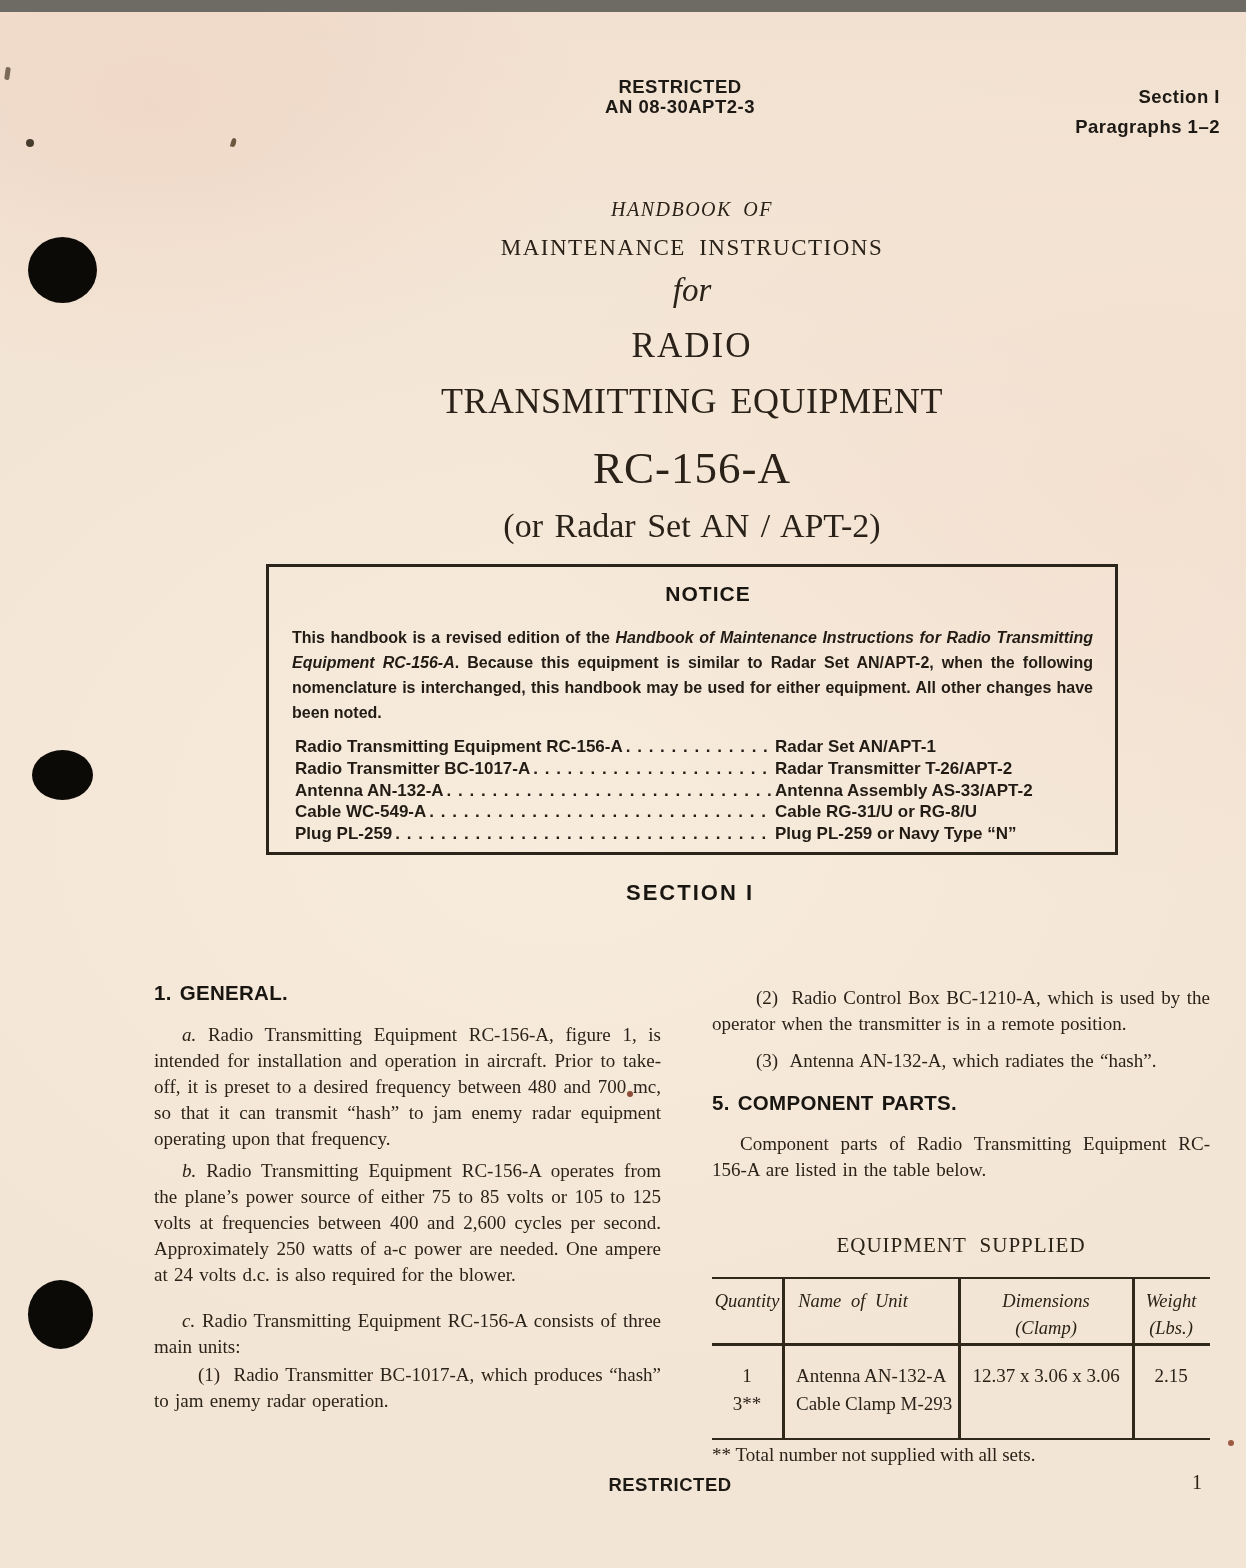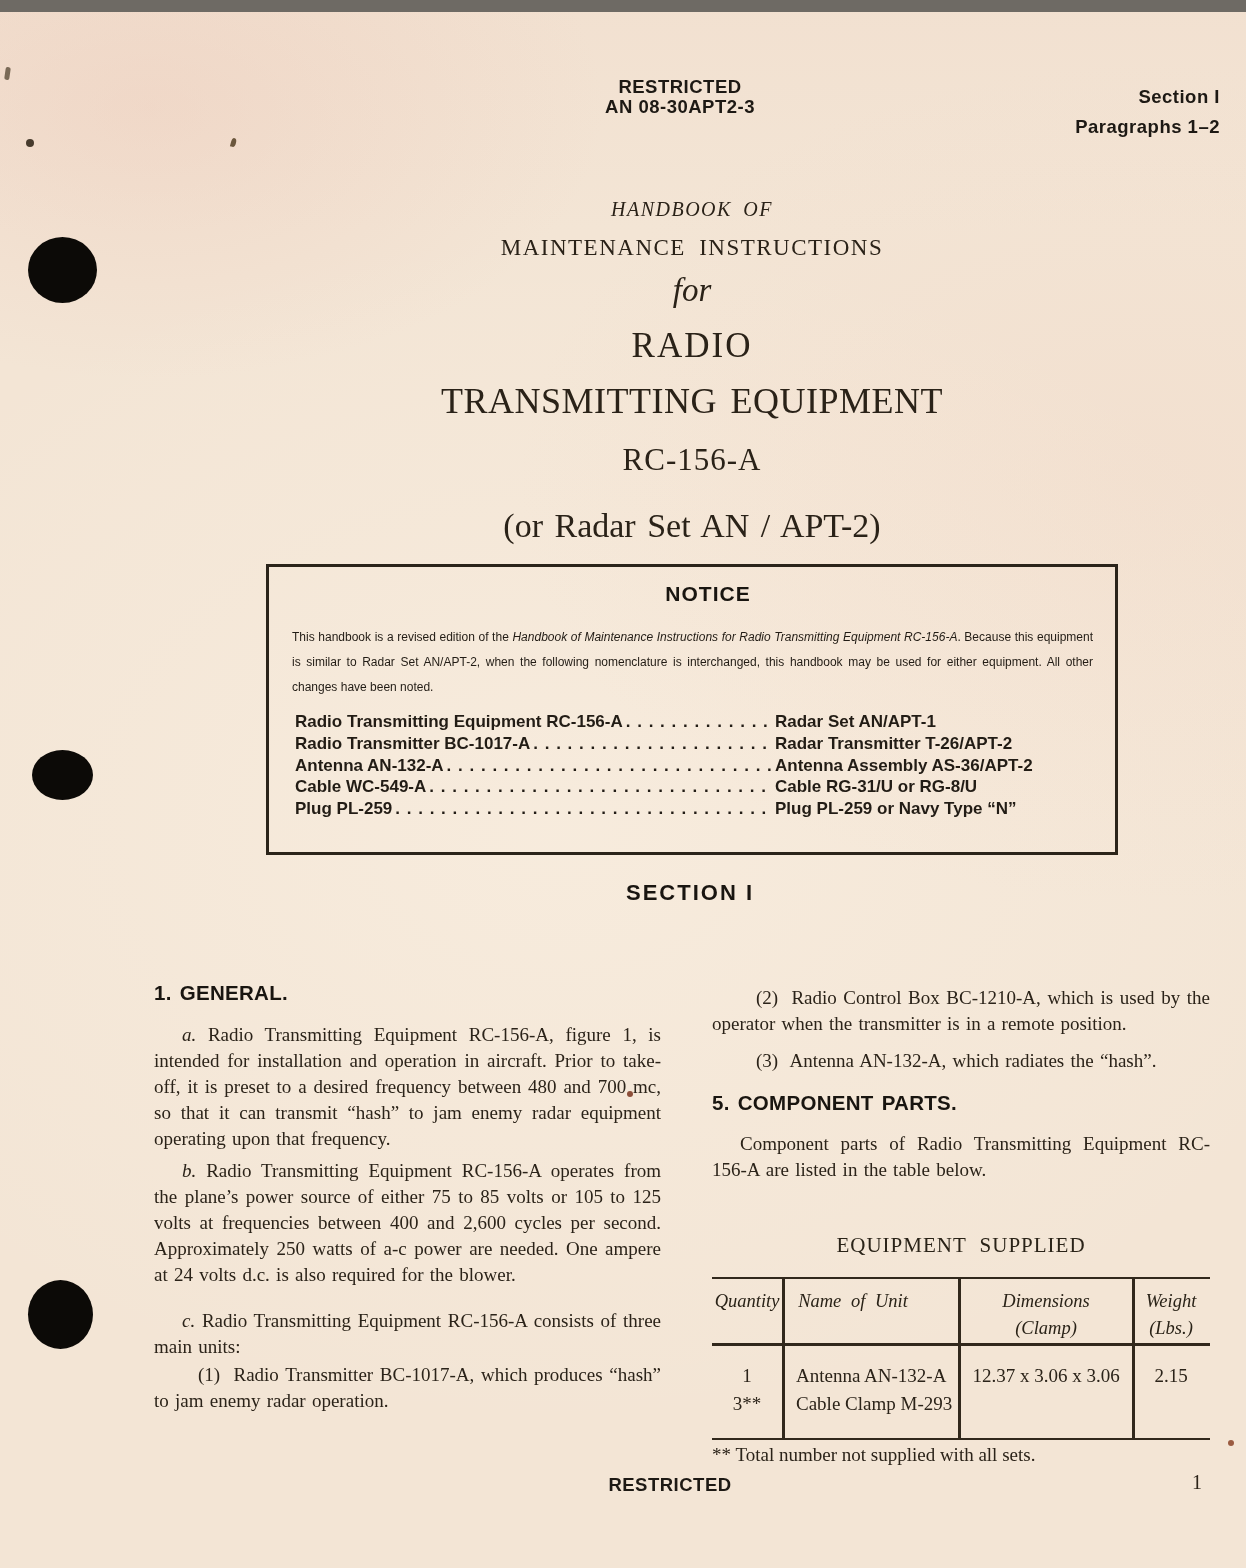--- a/index.html
+++ b/index.html
@@ -37,29 +37,29 @@
            font-weight:bold; font-size:18.5px; line-height:30px; letter-spacing:0.5px; color:#1d1914; }
 
   
   .title-blk { position:absolute; left:392px; top:0; width:600px; color:#2a2218; }
   .title-blk > div { position:absolute; width:100%; text-align:center; white-space:nowrap; }
   .t1 { top:186px; font-style:italic; font-size:20px; letter-spacing:1.5px; word-spacing:5px; }
   .t2 { top:223px; font-size:23px; letter-spacing:1.5px; word-spacing:6px; }
   .t3 { top:260px; font-style:italic; font-size:33px; }
   .t4 { top:314px; font-size:35px; letter-spacing:2px; }
   .t5 { top:368px; font-size:36px; letter-spacing:0.5px; word-spacing:4px; }
-  .t6 { top:430px; font-size:31px; letter-spacing:1px; }
+  .t6 { top:430px; font-size:45px; letter-spacing:1px; }
   .t7 { top:495px; font-size:34px; word-spacing:3px; }
 
   
   .notice { position:absolute; left:266px; top:552px; width:852px; height:291px;
             border:3px solid #2b241a; color:#221c15; }
   .n-title { margin-top:15px; text-align:center; font-weight:bold; font-size:21px; letter-spacing:1px; color:#191510;padding-left:32px; }
   .n-body { margin:19px 22px 0 23px; text-align:justify;
-            font-weight:normal; font-size:12px; line-height:25px; }
+            font-weight:bold; font-size:16px; line-height:25px; }
   .n-body .it { font-style:italic; }
   .equiv { margin:11px 22px 0 26px; font-weight:bold; font-size:17px; line-height:21.8px;text-align:center; }
   .e-row { display:flex; }
   .e-left { flex:0 0 480px; display:flex; min-width:0; }
   .e-old { white-space:nowrap; }
   .e-lead { flex:1; overflow:hidden; white-space:nowrap; margin:0 3px; letter-spacing:1px; }
   .e-new { white-space:nowrap; }
 
   
   .sec-h { position:absolute; left:382px; top:869px; width:616px; text-align:center;
@@ -158,21 +158,21 @@
             <span class="e-old">Radio Transmitter BC-1017-A</span>
             <span class="e-lead">. . . . . . . . . . . . . . . . . . . . . . . . . . . . . . . . . . . . . . . . . . . . . . . . . . . . . . . .</span>
           </span>
         <span class="e-new">Radar Transmitter T-26/APT-2</span>
       </div>
       <div class="e-row">
         <span class="e-left">
             <span class="e-old">Antenna AN-132-A</span>
             <span class="e-lead">. . . . . . . . . . . . . . . . . . . . . . . . . . . . . . . . . . . . . . . . . . . . . . . . . . . . . . . .</span>
           </span>
-        <span class="e-new">Antenna Assembly AS-36/APT-2</span>
+        <span class="e-new">Antenna Assembly AS-33/APT-2</span>
       </div>
       <div class="e-row">
         <span class="e-left">
             <span class="e-old">Cable WC-549-A</span>
             <span class="e-lead">. . . . . . . . . . . . . . . . . . . . . . . . . . . . . . . . . . . . . . . . . . . . . . . . . . . . . . . .</span>
           </span>
         <span class="e-new">Cable RG-31/U or RG-8/U</span>
       </div>
       <div class="e-row">
         <span class="e-left">

